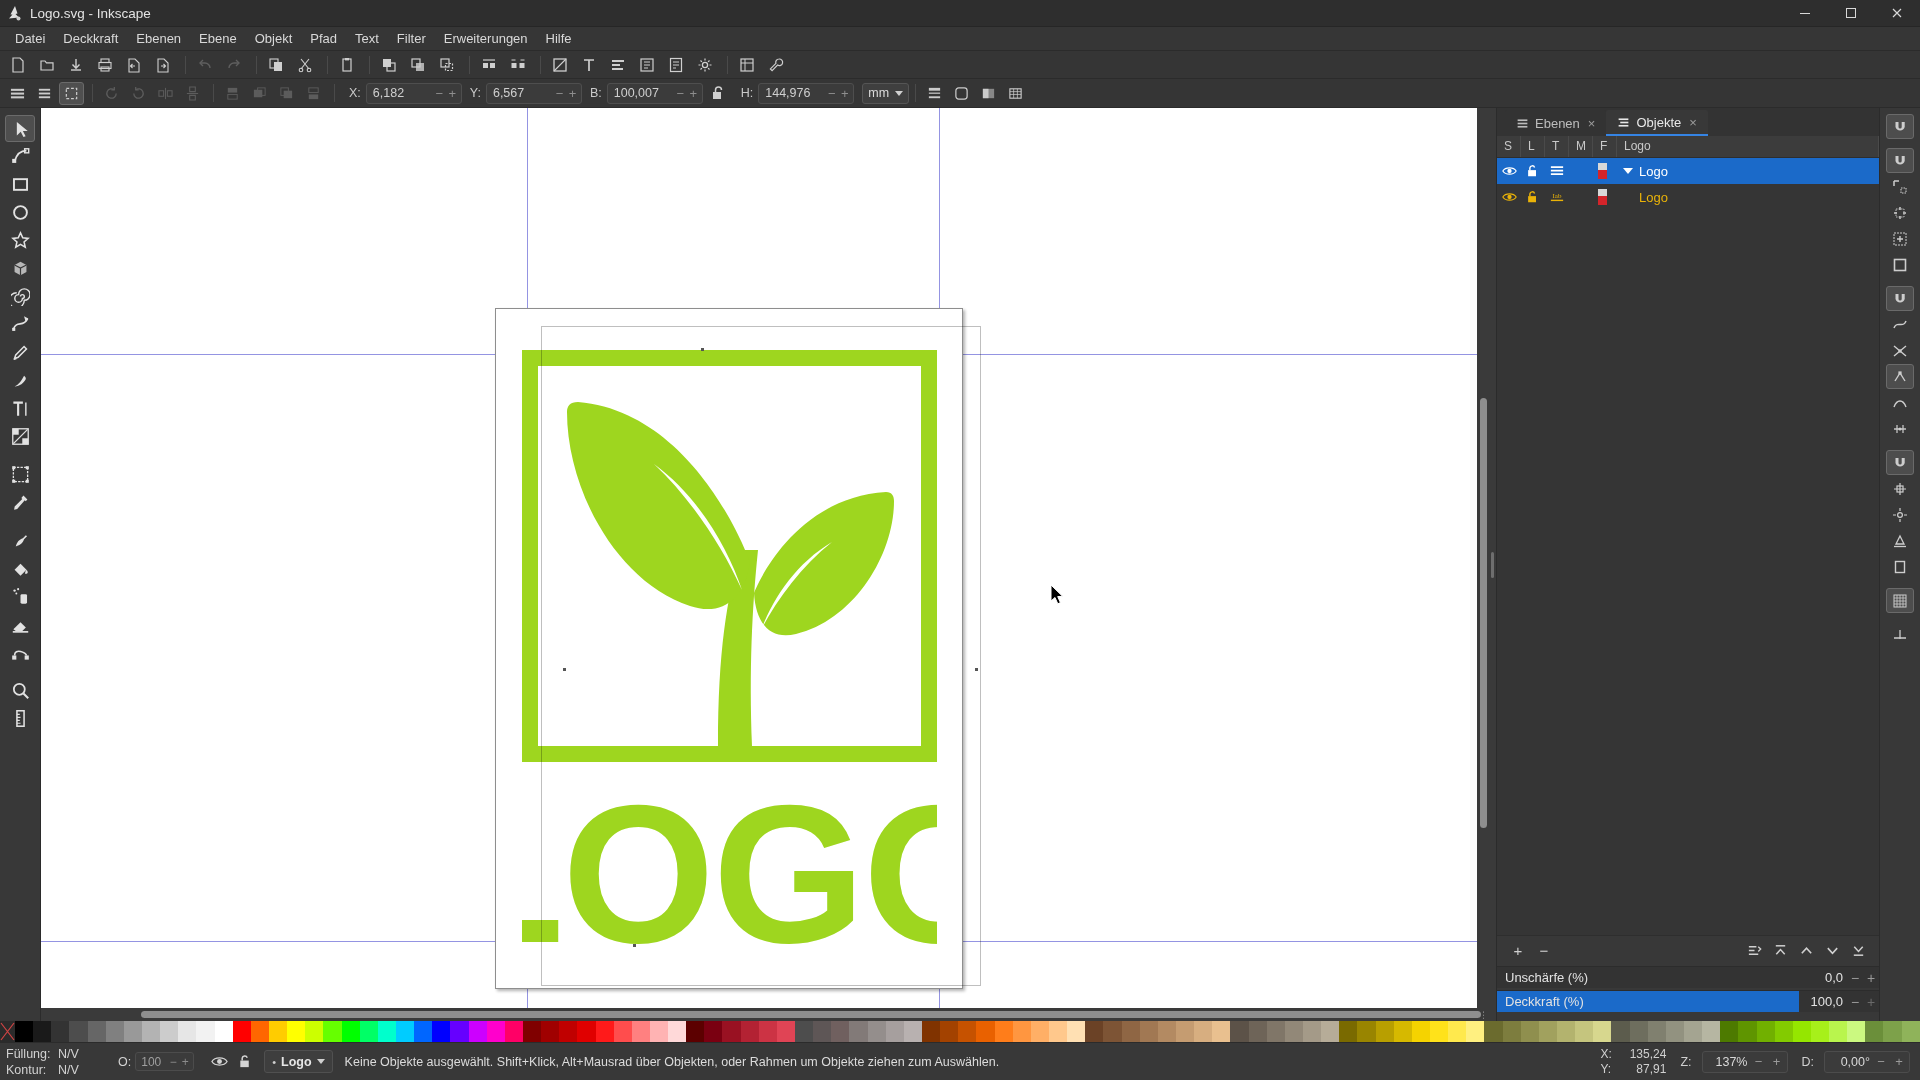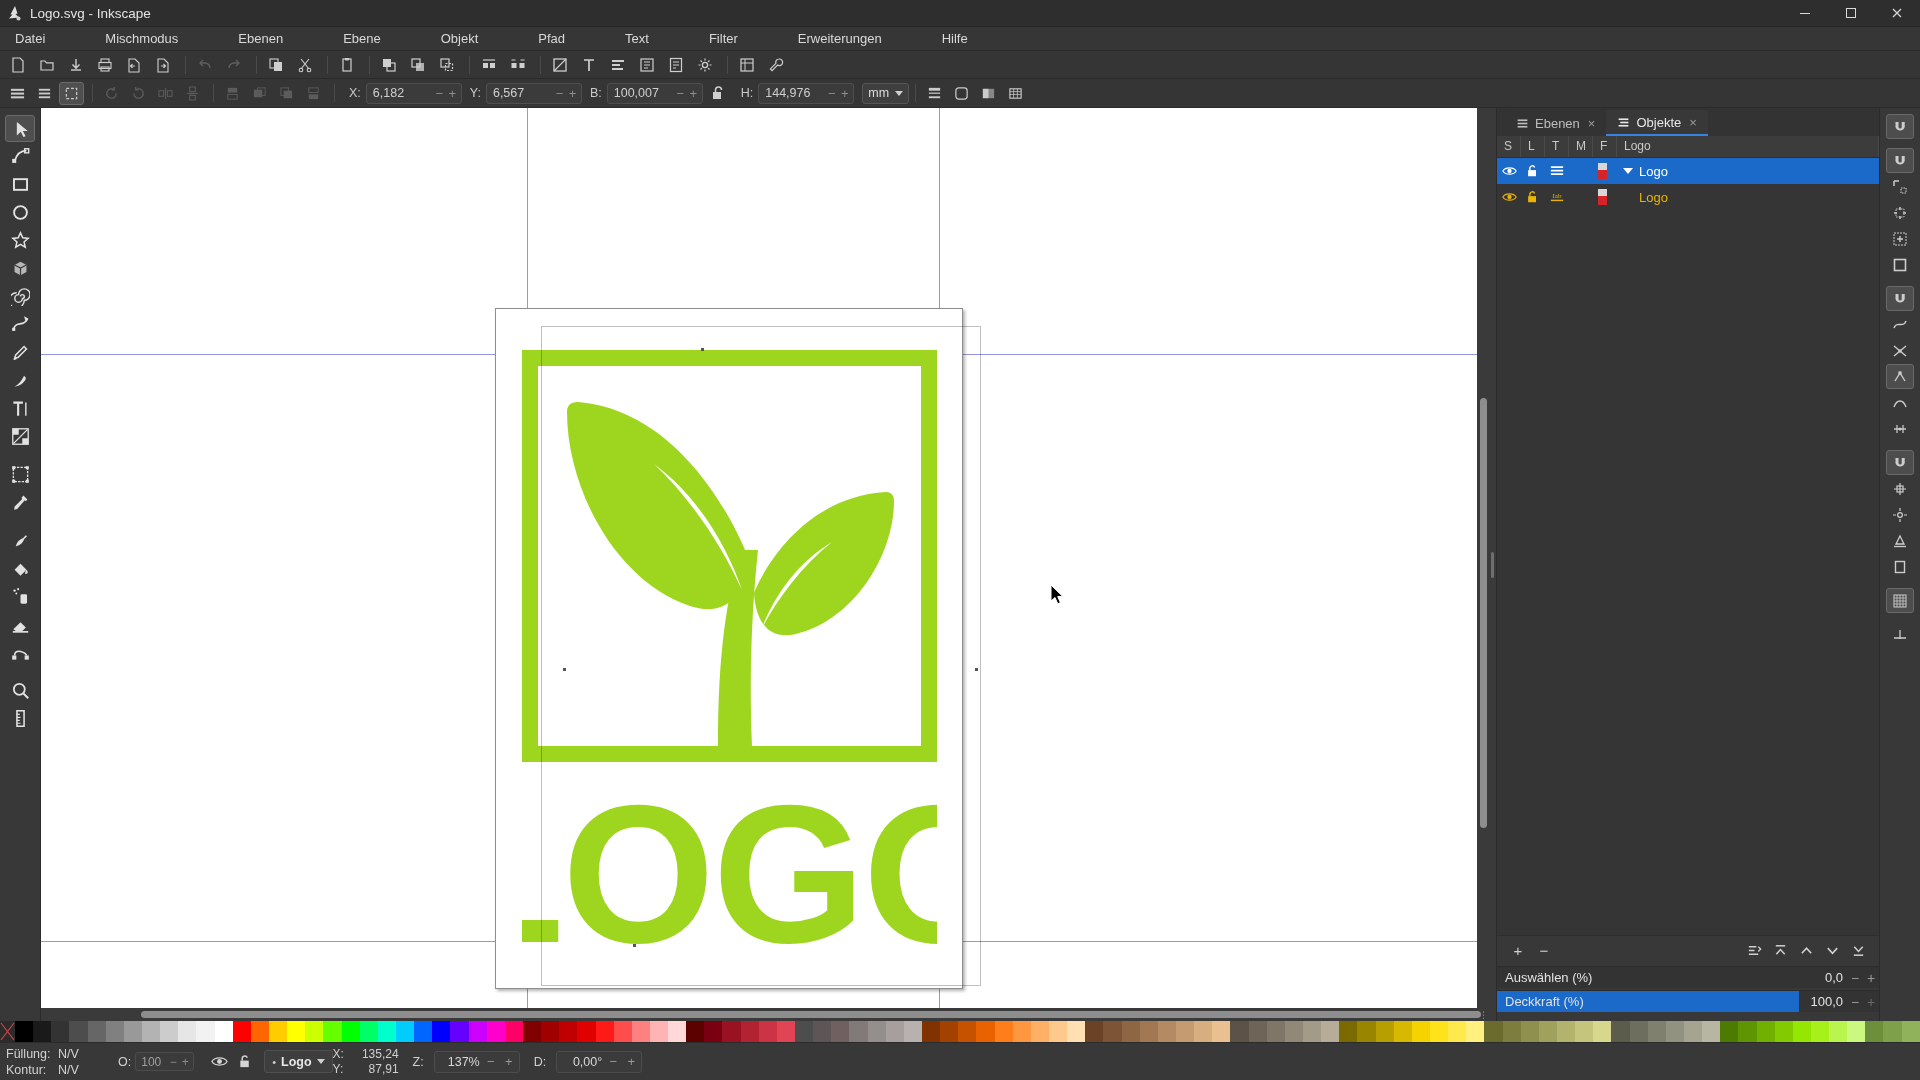--- a/index.html
+++ b/index.html
@@ -25,21 +25,21 @@
   .titlebar .spacer { flex: 1; }
   .wbtn {
     width: 46px; height: 26px; display:flex; align-items:center; justify-content:center;
     color: #d8d8d8;
   }
   .wbtn svg { display:block; }
 
   
   .menubar {
     height: 24px; flex: 0 0 24px; background: #363636; display: flex; align-items: flex-end;
-    padding-left: 6px; border-bottom: 1px solid #2b2b2b; gap: 42px;
+    padding-left: 6px; border-bottom: 1px solid #2b2b2b;
   }
   .menuitem { padding: 3px 9px; font-size: 13px; color: #d9d9d9; line-height: 16px; }
 
   
   .commandbar {
     height: 28px; flex: 0 0 28px; background: #353535; display: flex; align-items: center;
     padding-left: 5px; border-bottom: 1px solid #2b2b2b;
   }
   .cbtn {
     width: 26px; height: 24px; display: flex; align-items: center; justify-content: center;
@@ -241,21 +241,21 @@
     </div>
     <div class="wbtn close">
       <svg width="12" height="12" viewBox="0 0 12 12">
           <path d="M2 2 L10 10 M10 2 L2 10" stroke="currentColor" stroke-width="1.2" fill="none"></path>
         </svg>
     </div>
   </div>
 
   <div class="menubar">
     <div class="menuitem">Datei</div>
-    <div class="menuitem">Mischmodus</div>
+    <div class="menuitem">Deckkraft</div>
     <div class="menuitem">Ebenen</div>
     <div class="menuitem">Ebene</div>
     <div class="menuitem">Objekt</div>
     <div class="menuitem">Pfad</div>
     <div class="menuitem">Text</div>
     <div class="menuitem">Filter</div>
     <div class="menuitem">Erweiterungen</div>
     <div class="menuitem">Hilfe</div>
   </div>
 
@@ -873,21 +873,21 @@
           <svg width="15" height="15" viewBox="0 0 16 16">
               <path d="M3 13h10" stroke="currentColor" stroke-width="1.6"></path>
               <path d="M3.5 4l4.5 5 4.5-5" fill="none" stroke="currentColor" stroke-width="1.6"></path>
             </svg>
         </div>
       </div>
 
 
       <div class="sliderrow">
         <div class="fill" style="width:0%"></div>
-        <span class="nm">Auswählen (%)</span>
+        <span class="nm">Unschärfe (%)</span>
         <span class="vv">0,0</span>
         <span class="pm">−</span>
         <span class="pm">+</span>
       </div>
       <div class="sliderrow">
         <div class="fill" style="width:79%"></div>
         <span class="nm">Deckkraft (%)</span>
         <span class="vv">100,0</span>
         <span class="pm">−</span>
         <span class="pm" style="color:#6a6a6a">+</span>
@@ -1155,20 +1155,21 @@
         <rect x="2" y="7" width="9" height="7" fill="currentColor"></rect>
         <path d="M4 7V4.5a2.8 2.8 0 0 1 5.4-.6" fill="none" stroke="currentColor" stroke-width="1.6"></path>
       </svg>
     </div>
     <div class="layersel">
       <span style="font-size:11px;color:#cfcfcf">•</span>
       <span class="nm">Logo</span>
       <span class="caret"></span>
     </div>
 
+    <div class="statusmsg">Keine Objekte ausgewählt. Shift+Klick, Alt+Mausrad über Objekten, oder Rahmen um Objekte ziehen zum Auswählen.</div>
 
     <div class="coordblk">
       <div class="coordtbl">
         <div class="r">
           <span class="k">X:</span>
           <span class="v2">135,24</span>
         </div>
         <div class="r">
           <span class="k">Y:</span>
           <span class="v2">87,91</span>

